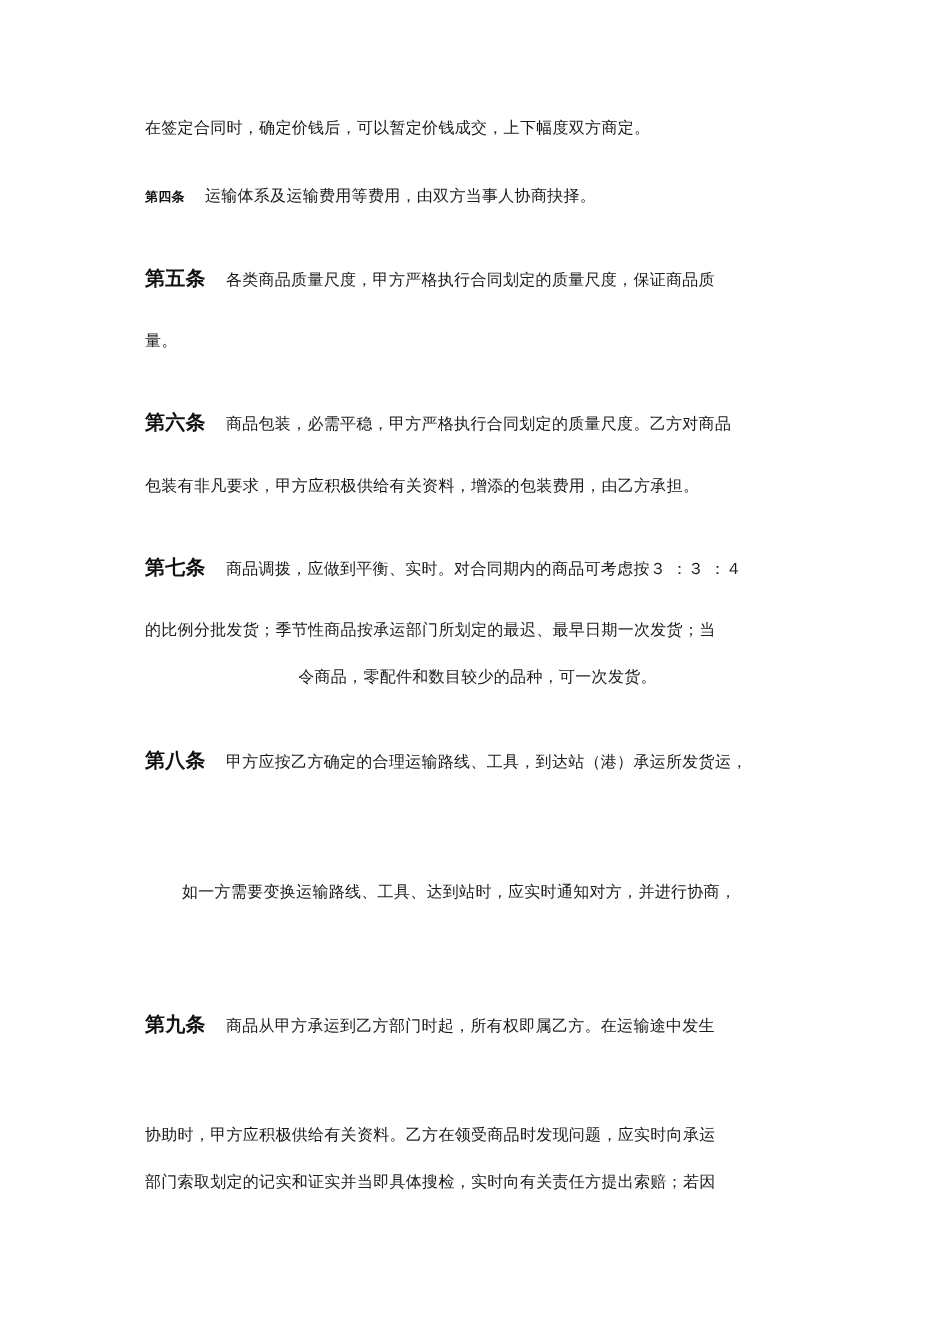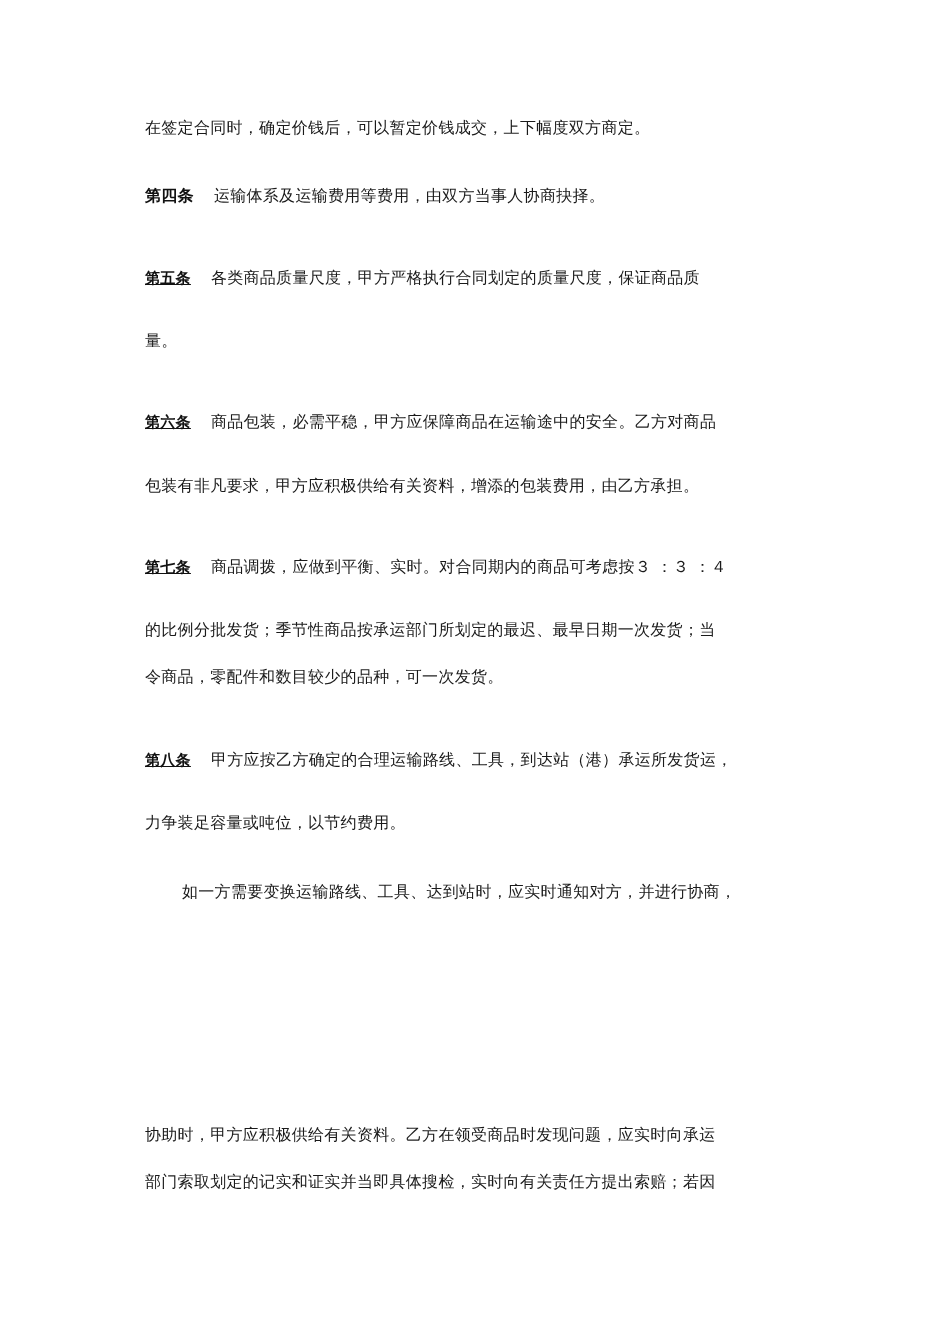--- a/index.html
+++ b/index.html
@@ -29,22 +29,22 @@
       line-height: 20px;
       white-space: nowrap;
       letter-spacing: 0.3px;
     }
     .head {
       font-family: "DejaVu Sans", "Liberation Sans", sans-serif;
       font-weight: bold;
       margin-right: 20px;
       color: #111;
     }
-    .head.small { font-size: 16px; margin-top: 16px; }
-    .head.big { font-size: 15px; text-decoration: underline; }
+    .head.small { font-size: 13px; margin-top: 16px; }
+    .head.big { font-size: 20px; }
     .indent { padding-left: 37px; }
   </style>
 </head>
 <body>
 
 <div class="page">
 
   <div class="line" style="top:118px;">
     <span>在签定合同时，确定价钱后，可以暂定价钱成交，上下幅度双方商定。</span>
   </div>
@@ -54,47 +54,47 @@
   </div>
 
   <div class="line" style="top:268px;">
     <span class="head big">第五条</span><span>各类商品质量尺度，甲方严格执行合同划定的质量尺度，保证商品质</span>
   </div>
   <div class="line" style="top:331px;">
     <span>量。</span>
   </div>
 
   <div class="line" style="top:412px;">
-    <span class="head big">第六条</span><span>商品包装，必需平稳，甲方应保障商品在运输途中的安全。乙方对商品</span>
+    <span class="head big">第六条</span><span>商品包装，必需平稳，甲方严格执行合同划定的质量尺度。乙方对商品</span>
   </div>
   <div class="line" style="top:476px;">
     <span>包装有非凡要求，甲方应积极供给有关资料，增添的包装费用，由乙方承担。</span>
   </div>
 
   <div class="line" style="top:557px;">
     <span class="head big">第七条</span><span>商品调拨，应做到平衡、实时。对合同期内的商品可考虑按３ ：３ ：４</span>
   </div>
   <div class="line" style="top:620px;">
     <span>的比例分批发货；季节性商品按承运部门所划定的最迟、最早日期一次发货；当</span>
   </div>
-  <div class="line" style="top:667px;">
+  <div class="line" style="top:667px;text-align:center;">
     <span>令商品，零配件和数目较少的品种，可一次发货。</span>
   </div>
 
   <div class="line" style="top:750px;">
     <span class="head big">第八条</span><span>甲方应按乙方确定的合理运输路线、工具，到达站（港）承运所发货运，</span>
   </div>
-  <div class="line" style="top:813px;">
-    <span>力争装足容量或吨位，以节约费用。</span>
-  </div>
 
   <div class="line indent" style="top:882px;">
     <span>如一方需要变换运输路线、工具、达到站时，应实时通知对方，并进行协商，</span>
   </div>
 
+  <div class="line" style="top:1014px;">
+    <span class="head big">第九条</span><span>商品从甲方承运到乙方部门时起，所有权即属乙方。在运输途中发生</span>
+  </div>
   <div class="line" style="top:1125px;">
     <span>协助时，甲方应积极供给有关资料。乙方在领受商品时发现问题，应实时向承运</span>
   </div>
   <div class="line" style="top:1172px;">
     <span>部门索取划定的记实和证实并当即具体搜检，实时向有关责任方提出索赔；若因</span>
   </div>
 
 </div>
 
 </body></html>

